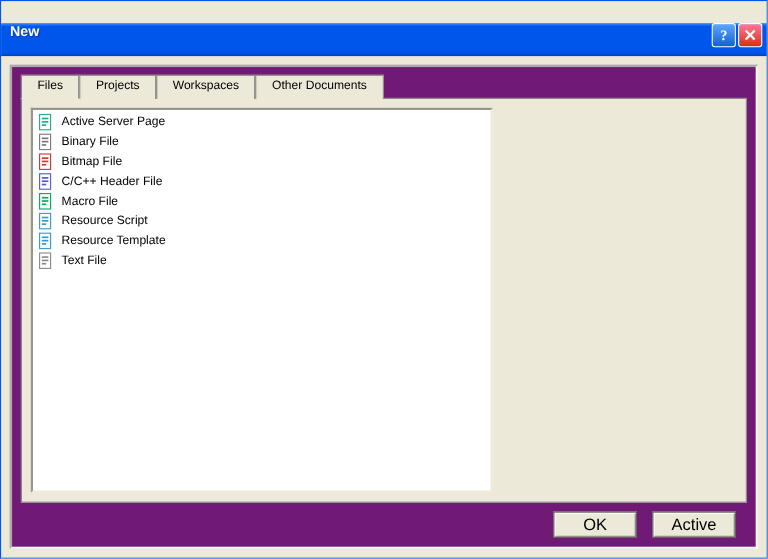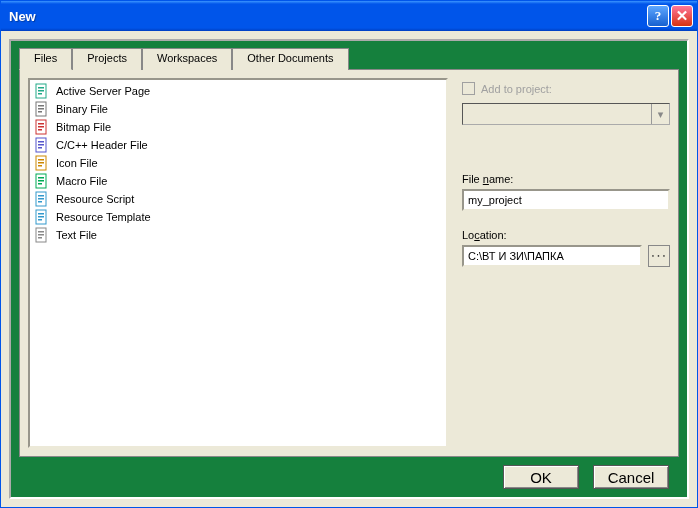--- a/index.html
+++ b/index.html
@@ -17,23 +17,23 @@
     height: 508px;
     background: #ece9d8;
     border: 1px solid #0055ea;
     display: flex;
     flex-direction: column;
   }
   .titlebar {
     height: 30px;
     background: linear-gradient(to bottom, #3a94ff 0%, #0055ea 10%, #0055ea 90%, #003fc1 100%);
     display: flex;
-    align-items: center;
     padding: 0 4px 0 8px;
     color: #fff;
+    margin-top: 20px;
   }
   .titlebar-title {
     flex: 1;
     font-weight: bold;
     font-size: 13px;
     text-shadow: 1px 1px 1px rgba(0,0,0,0.3);
   }
   .titlebar-btns { display: flex; gap: 2px; }
   .titlebar-btn {
     width: 22px; height: 22px;
@@ -43,21 +43,21 @@
     font-weight: bold;
     color: #fff;
     font-size: 13px;
   }
   .help-btn { background: linear-gradient(to bottom,#5ea7ff,#1660d0); font-family: Georgia,serif; }
   .close-btn { background: linear-gradient(to bottom,#f79,#d73210); font-size: 15px; }
 
   .inner {
     margin: 8px;
     border: 2px inset #fff;
-    background: #15803d;
+    background: #701a75;
     flex: 1;
     display: flex;
     flex-direction: column;
     padding: 6px 8px 8px 8px;
   }
 
   .tabrow { display: flex; height: 22px; margin-bottom: 0; }
   .tab {
     padding: 3px 14px 0 14px;
     border: 1px solid #888;
@@ -234,31 +234,20 @@
                 <rect x="4" y="4" width="6" height="1.5" fill="#55c"></rect>
                 <rect x="4" y="7" width="6" height="1.5" fill="#55c"></rect>
                 <rect x="4" y="10" width="4" height="1.5" fill="#55c"></rect>
               </svg>
             </span>
             <span class="file-label">C/C++ Header File</span>
           </div>
           <div class="file-item">
             <span class="file-icon">
               <svg viewBox="0 0 16 16">
-                <rect x="2" y="1" width="10" height="14" fill="#fff" stroke="#c80"></rect>
-                <rect x="4" y="4" width="6" height="1.5" fill="#c80"></rect>
-                <rect x="4" y="7" width="6" height="1.5" fill="#c80"></rect>
-                <rect x="4" y="10" width="4" height="1.5" fill="#c80"></rect>
-              </svg>
-            </span>
-            <span class="file-label">Icon File</span>
-          </div>
-          <div class="file-item">
-            <span class="file-icon">
-              <svg viewBox="0 0 16 16">
                 <rect x="2" y="1" width="10" height="14" fill="#fff" stroke="#0a5"></rect>
                 <rect x="4" y="4" width="6" height="1.5" fill="#0a5"></rect>
                 <rect x="4" y="7" width="6" height="1.5" fill="#0a5"></rect>
                 <rect x="4" y="10" width="4" height="1.5" fill="#0a5"></rect>
               </svg>
             </span>
             <span class="file-label">Macro File</span>
           </div>
           <div class="file-item">
             <span class="file-icon">
@@ -288,44 +277,20 @@
                 <rect x="2" y="1" width="10" height="14" fill="#fff" stroke="#888"></rect>
                 <rect x="4" y="4" width="6" height="1.5" fill="#888"></rect>
                 <rect x="4" y="7" width="6" height="1.5" fill="#888"></rect>
                 <rect x="4" y="10" width="4" height="1.5" fill="#888"></rect>
               </svg>
             </span>
             <span class="file-label">Text File</span>
           </div>
         </div>
 
-      <div class="rightpanel">
-        <div class="checkbox-row">
-          <div class="checkbox-box"></div>
-          <span>Add to project:</span>
-        </div>
-        <div class="combo">
-          <div class="combo-arrow">▾</div>
-        </div>
-
-        <div class="formlabel">
-          File <span class="underline">n</span>ame:
-        </div>
-        <input class="textinput" value="my_project" style="">
-
-        <div class="formlabel">
-          Lo<span class="underline">c</span>ation:
-        </div>
-        <div class="locrow">
-          <input class="textinput" value="C:\ВТ И ЗИ\ПАПКА" style="">
-          <div class="browse-btn">
-            <span class="dots">● ● ●</span>
-          </div>
-        </div>
-      </div>
     </div>
 
     <div class="buttonrow">
       <div class="btn">OK</div>
-      <div class="btn">Cancel</div>
+      <div class="btn">Active</div>
     </div>
   </div>
 </div>
 
 </body></html>

